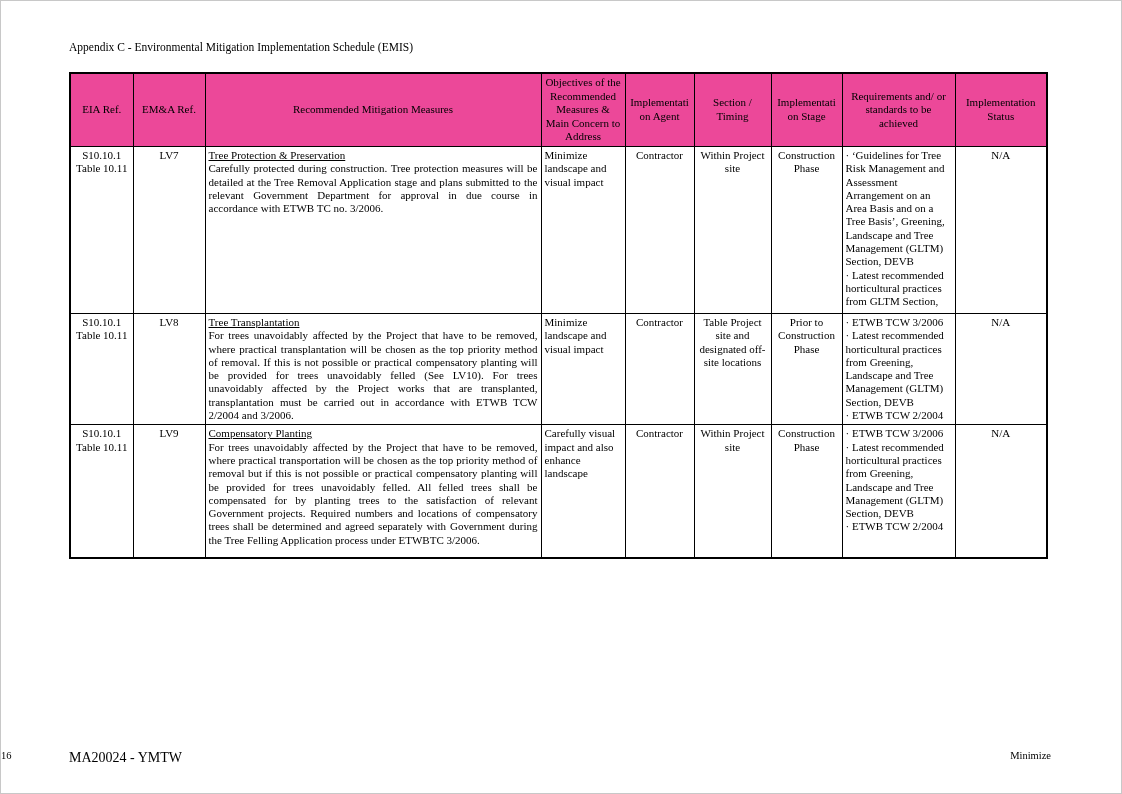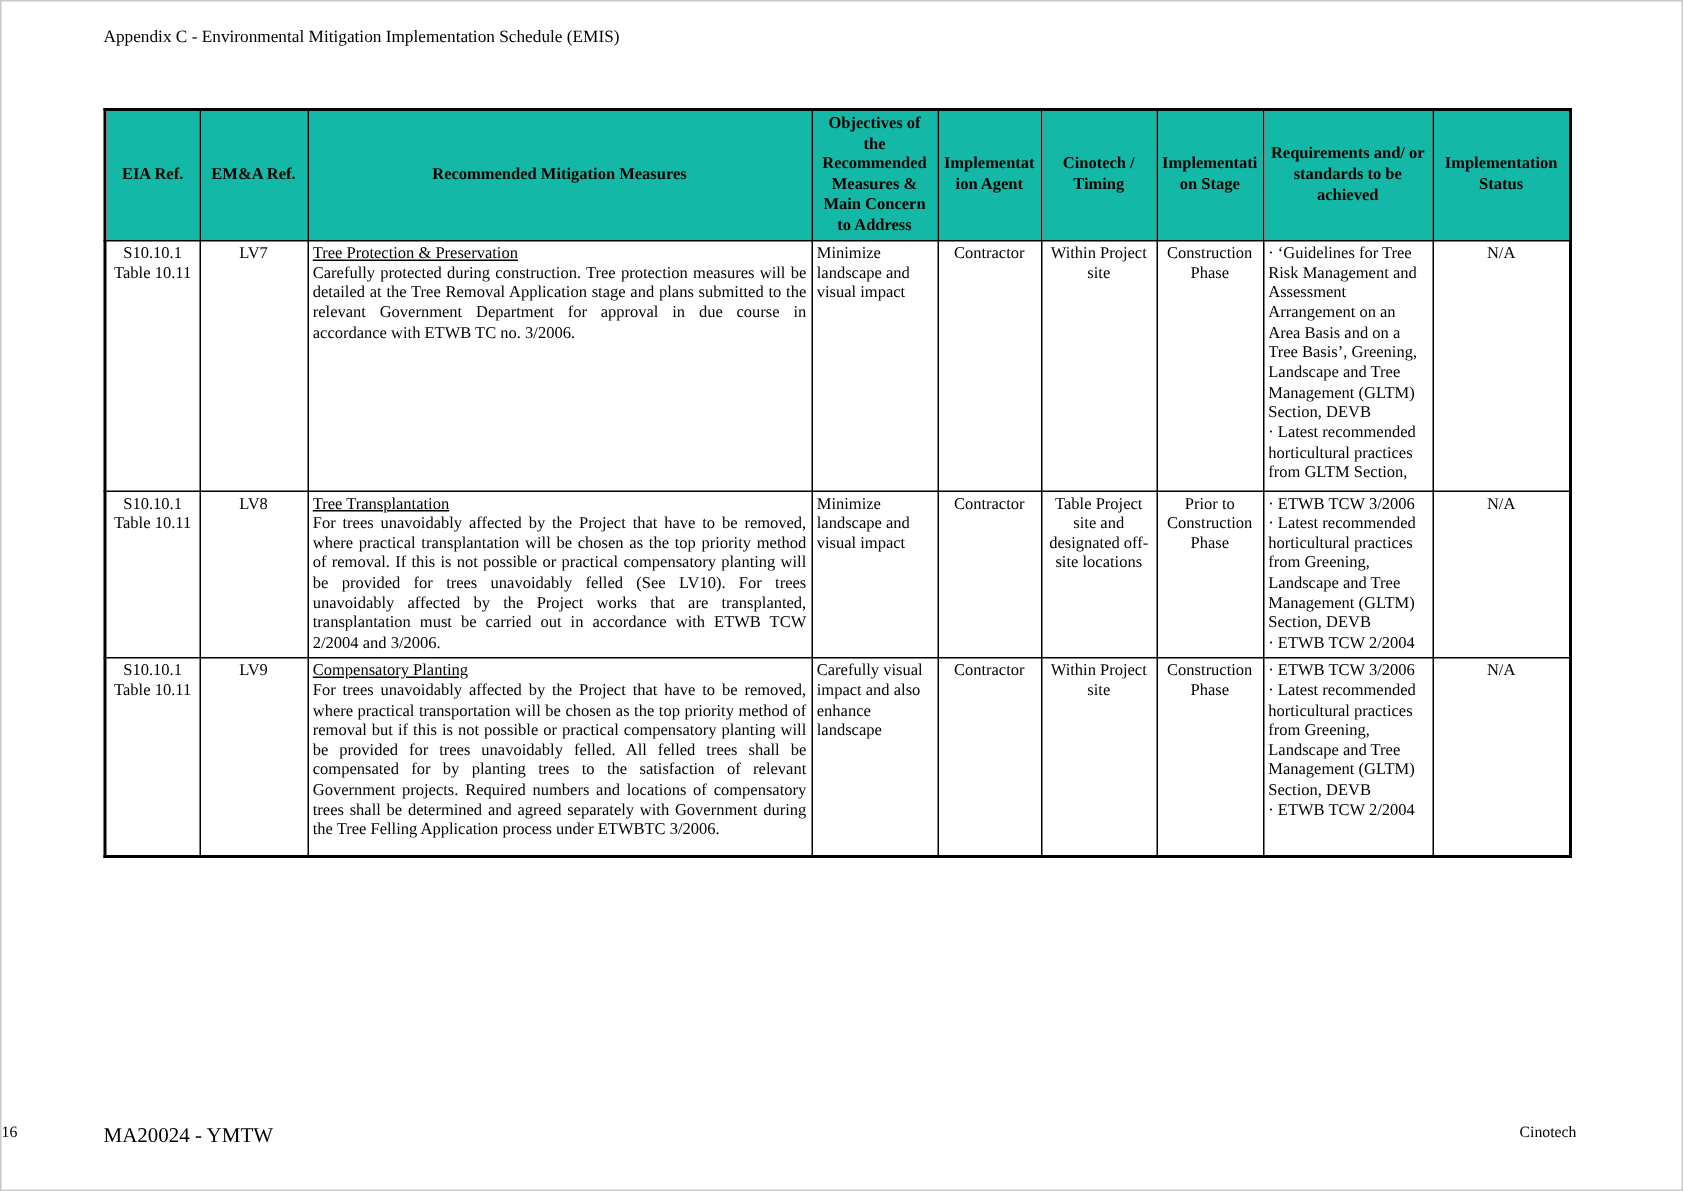--- a/index.html
+++ b/index.html
@@ -7,41 +7,41 @@
     position:relative;
     width:1122px;height:794px;
     background:#ffffff;
     border:1px solid #c8c8c8;
     box-sizing:border-box;
     font-family:"Liberation Serif","DejaVu Serif",serif;
     color:#000;
     overflow:hidden;
   }
   .doc-title{
-    position:absolute;left:68px;top:18px;
+    position:absolute;left:68px;top:40px;
     font-size:11.5px;
   }
   table.emis{
     position:absolute;left:68px;top:71px;
     border-collapse:collapse;
     table-layout:fixed;
     width:977px;
     border:2px solid #000;
   }
   table.emis th, table.emis td{
     border:1px solid #000;
     padding:2px 3px;
     font-size:11px;
     line-height:13.3px;
     box-sizing:border-box;
     overflow:hidden;
   }
   table.emis thead th{
-    background:#14b8a6;
-    font-weight:bold;
+    background:#ec4899;
+    font-weight:normal;
     text-align:center;
     vertical-align:middle;
     border-bottom:1.5px solid #000;
     word-wrap:break-word;
     overflow-wrap:break-word;
     line-height:13.6px;
   }
   table.emis tbody td{
     vertical-align:top;
     background:#ffffff;
@@ -77,21 +77,21 @@
         <col style="width:113px">
         <col style="width:92px">
     </colgroup>
     <thead>
       <tr style="height:65px">
         <th>EIA Ref.</th>
         <th>EM&amp;A Ref.</th>
         <th>Recommended Mitigation Measures</th>
         <th>Objectives of the Recommended Measures &amp; Main Concern to Address</th>
         <th>Implementation Agent</th>
-        <th>Cinotech / Timing</th>
+        <th>Section / Timing</th>
         <th>Implementation Stage</th>
         <th>Requirements and/ or standards to be achieved</th>
         <th>Implementation Status</th>
       </tr>
     </thead>
     <tbody>
       <tr style="height:167px">
         <td class="ta-c pre">S10.10.1
 Table 10.11</td>
         <td class="ta-c">LV7</td>
@@ -151,15 +151,15 @@
               <div>· ETWB TCW 2/2004</div>
             </div>
         </td>
         <td class="ta-c">N/A</td>
       </tr>
     </tbody>
   </table>
 
   <div class="footer-left">MA20024 - YMTW</div>
   <div class="footer-center">16</div>
-  <div class="footer-right">Cinotech</div>
+  <div class="footer-right">Minimize</div>
 
 </div>
 
 </body></html>

